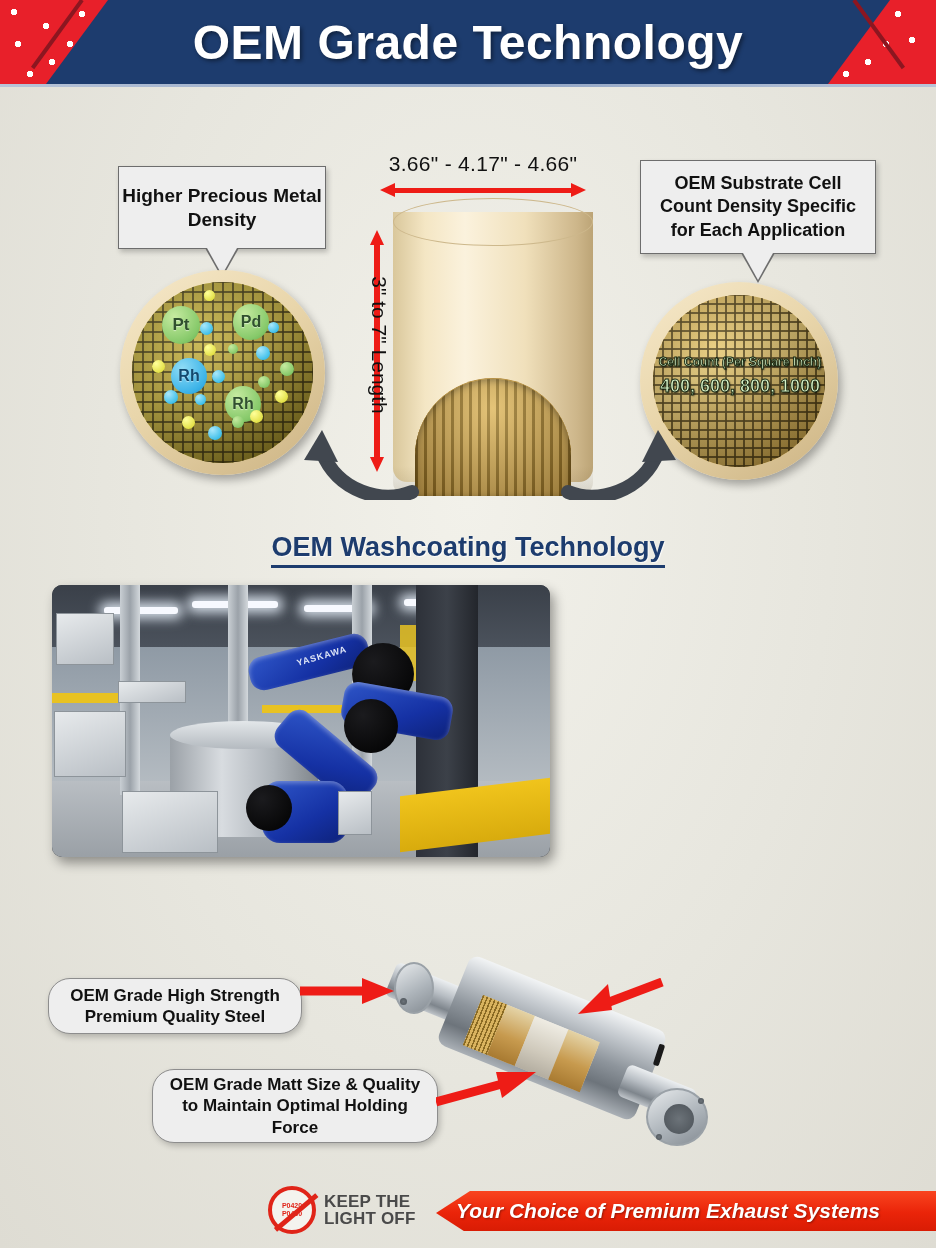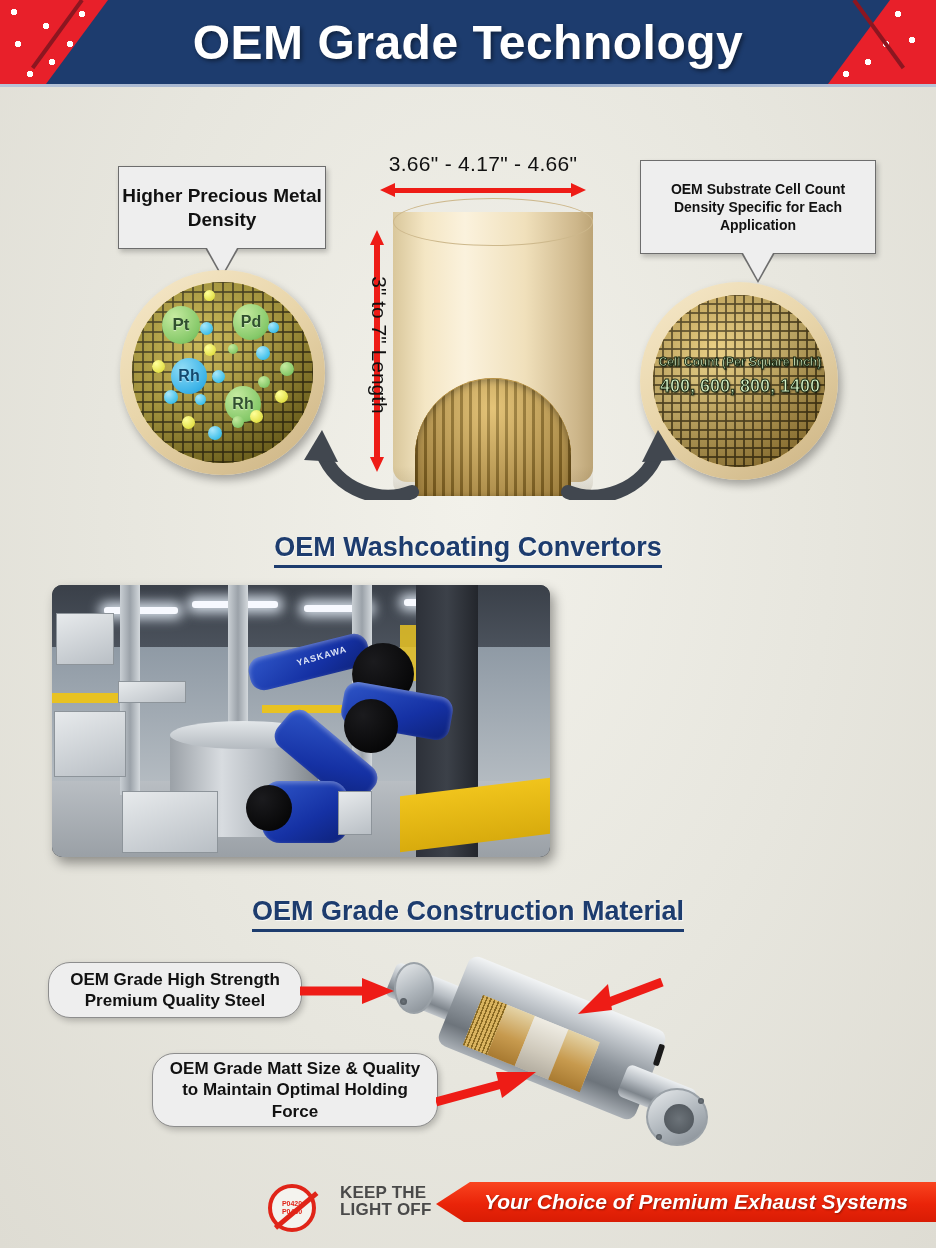--- a/index.html
+++ b/index.html
@@ -276,59 +276,60 @@
   .conv-flange .hole{ position:absolute; border-radius:50%;
     background:radial-gradient(circle,#6c7379,#4b5157); }
   .conv-sensor{ position:absolute; border-radius:2px; background:#1a1a1a; }
 
   
   .pill{
     position:absolute; background:#eeeeee; border:1.5px solid #8d8d8d;
     border-radius:22px; color:#111; font-weight:bold; text-align:center;
     display:flex; align-items:center; justify-content:center;
     box-shadow:2px 3px 6px rgba(0,0,0,.22);
+    margin-top:16px;
   }
   .redarrow{ position:absolute; }
 
   
   .footer{ position:absolute; left:0; bottom:0; width:936px; height:78px; }
   .logo-red{
     position:absolute; left:0; top:4px; width:256px; height:70px;
     background:
       repeating-linear-gradient(118deg, rgba(255,255,255,.16) 0 22px, rgba(0,0,0,0) 22px 56px),
       linear-gradient(135deg,#f52b16 0%,#e01b0c 45%,#c31208 100%);
     border:2px solid #1a1a1a;
     display:flex; align-items:center; justify-content:center;
   }
   .logo-red span{
     color:#fff; font-size:26px; font-weight:bold; font-style:italic;
     text-shadow:2px 2px 3px rgba(0,0,0,.6);
   }
   .logo-red sup{ font-size:13px; }
   .keep{
     position:absolute; left:268px; top:14px; width:170px; height:52px;
-    display:flex; align-items:flex-start; gap:24px;
+    display:flex; align-items:center; gap:8px;
   }
   .noentry{
     position:relative; width:48px; height:48px; border-radius:50%;
     border:4px solid #e02418; flex:0 0 48px;
     background:#f4f3ee;
     display:flex; align-items:center; justify-content:center;
   }
   .noentry .codes{ font-size:7px; font-weight:bold; color:#e02418; line-height:1.15; text-align:center; }
   .noentry::after{
     content:""; position:absolute; left:-3px; top:20px; width:54px; height:4.5px;
     background:#e02418; transform:rotate(-40deg);
   }
   .keep-txt{ font-size:17px; font-weight:bold; color:#4a4a4a; line-height:1.02; letter-spacing:.2px; }
   .tagline{
-    position:absolute; right:0; top:12px; width:500px; height:40px;
+    position:absolute; right:0; top:21px; width:500px; height:40px;
     background:linear-gradient(180deg,#f9441f,#ea2409 55%,#d91c04);
     clip-path:polygon(34px 0, 500px 0, 500px 44px, 34px 44px, 0 22px);
-    display:flex; align-items:center; justify-content:center;
+    display:flex; align-items:center; justify-content:flex-start;
   }
   .tagline span{
     color:#fff; font-size:21px; font-weight:bold; font-style:italic;
     text-shadow:1px 1px 2px rgba(0,0,0,.35); padding-left:20px;
   }
   .usc-logo{
     position:absolute; right:20px; bottom:82px; width:130px; height:66px;
     font-size:62px; font-weight:bold; line-height:62px; letter-spacing:-5px;
     color:#111; font-family:"Liberation Sans", sans-serif;
   }
@@ -371,21 +372,21 @@
     <div class="cyl-body"></div>
     <div class="cyl-bottom-shade"></div>
     <div class="cyl-cut"></div>
     <div class="cyl-top"></div>
   </div>
 
   <div class="bubble tail-down" style="left:118px; top:166px; width:208px; height:83px; font-size:19px; line-height:1.25;">
     <div>Higher Precious Metal Density</div>
   </div>
 
-  <div class="bubble tail-down" style="left:640px; top:160px; width:236px; height:94px; font-size:14px; line-height:1.3; padding:0 8px;">
+  <div class="bubble tail-down" style="left:640px; top:160px; width:236px; height:94px; font-size:18px; line-height:1.3; padding:0 8px;">
     <div>OEM Substrate Cell Count Density Specific for Each Application</div>
   </div>
 
   <div class="mag-circle" style="left:120px; top:270px; width:205px; height:205px;">
     <div class="mag-rim"></div>
     <div class="mag-face" style="left:12px; top:12px; width:181px; height:181px;">
       <div class="mesh-left"></div>
       <div class="mesh-shade"></div>
 
       <div class="pm green" style="left:30px; top:24px; width:38px; height:38px; font-size:17px;">Pt</div>
@@ -414,33 +415,33 @@
   </div>
 
   <div class="mag-circle" style="left:640px; top:282px; width:198px; height:198px;">
     <div class="mag-rim"></div>
     <div class="mag-face" style="left:13px; top:13px; width:172px; height:172px;">
       <div class="mesh-fine"></div>
       <div class="mesh-shade"></div>
     </div>
   </div>
   <div class="cc-text" style="left:595px; top:355px; width:290px; font-size:12px;">Cell Count (Per Square Inch)</div>
-  <div class="cc-text" style="left:595px; top:376px; width:290px; font-size:18px;">400, 600, 800, 1400</div>
+  <div class="cc-text" style="left:595px; top:376px; width:290px; font-size:18px;">400, 600, 800, 1000</div>
 
   <svg class="curve-arrow" style="left:290px; top:400px;" width="130" height="100">
     <path d="M122,92 C92,104 48,92 32,52" stroke="#41474f" stroke-width="14" fill="none" stroke-linecap="round"></path>
     <polygon points="32,30 48,62 14,60" fill="#41474f"></polygon>
   </svg>
   <svg class="curve-arrow" style="left:560px; top:400px;" width="130" height="100">
     <path d="M8,92 C38,104 82,92 98,52" stroke="#41474f" stroke-width="14" fill="none" stroke-linecap="round"></path>
     <polygon points="98,30 116,60 82,62" fill="#41474f"></polygon>
   </svg>
 
   <div class="sec-head" style="top:532px;">
-    <span>OEM Washcoating Convertors</span>
+    <span>OEM Washcoating Technology</span>
   </div>
 
   <div class="photo">
     <div class="ph-wall"></div>
     <div class="ph-floor"></div>
     <div class="ph-ceiling"></div>
     <div class="ph-light" style="left:52px; top:22px; width:74px;"></div>
     <div class="ph-light" style="left:140px; top:16px; width:86px;"></div>
     <div class="ph-light" style="left:252px; top:20px; width:66px;"></div>
     <div class="ph-light" style="left:352px; top:14px; width:56px;"></div>
@@ -464,23 +465,20 @@
     <div class="robot-joint" style="left:300px; top:58px; width:62px; height:62px;"></div>
     <div class="robot-seg" style="left:290px; top:104px; width:110px; height:44px; transform:rotate(10deg);"></div>
     <div class="robot-joint" style="left:292px; top:114px; width:54px; height:54px;"></div>
     <div class="robot-seg" style="left:218px; top:150px; width:112px; height:44px; transform:rotate(40deg);"></div>
     <div class="robot-seg" style="left:210px; top:196px; width:86px; height:62px; border-radius:18px;"></div>
     <div class="robot-joint" style="left:194px; top:200px; width:46px; height:46px;"></div>
     <div class="ph-box" style="left:286px; top:206px; width:34px; height:44px;"></div>
   </div>
 
 
-  <div class="sec-head" style="top:896px;">
-    <span>OEM Grade Construction Material</span>
-  </div>
 
   <div class="conv">
     <div class="conv-pipe" style="left:0px; top:28px; width:84px; height:36px; transform:rotate(22deg);"></div>
     <div class="conv-flange" style="left:6px; top:14px; width:40px; height:52px;">
       <div class="hole" style="left:4px; top:34px; width:7px; height:7px;"></div>
     </div>
     <div class="conv-shell">
       <div class="conv-cut">
         <div class="conv-honey" style="left:0px;"></div>
         <div class="conv-sub" style="left:26px; width:30px;"></div>

